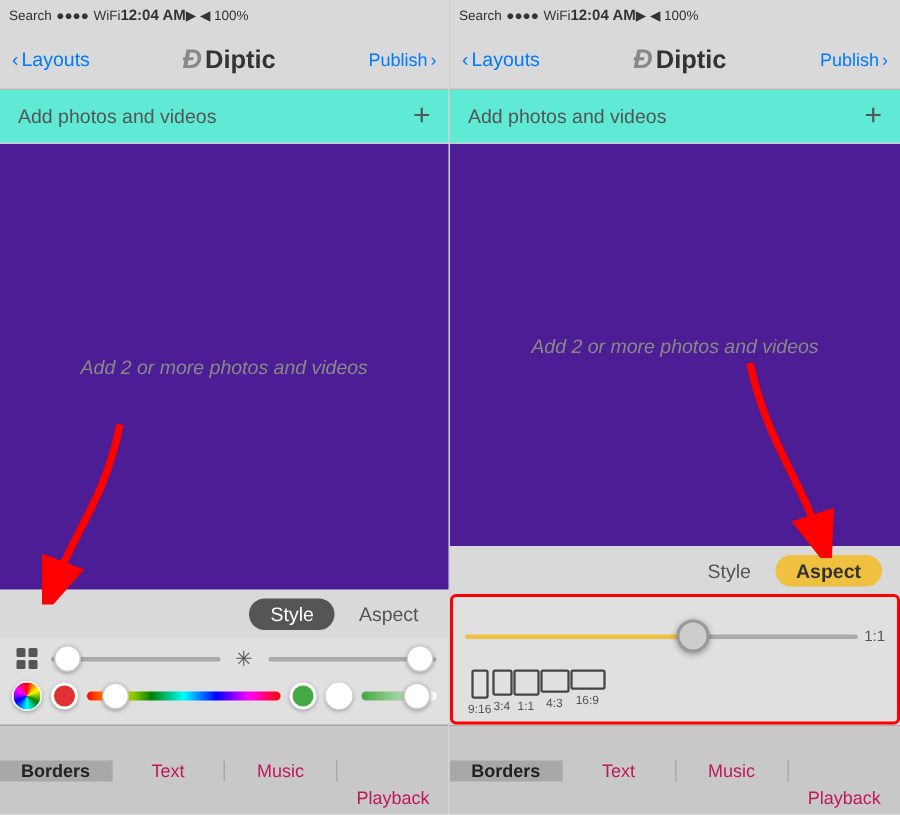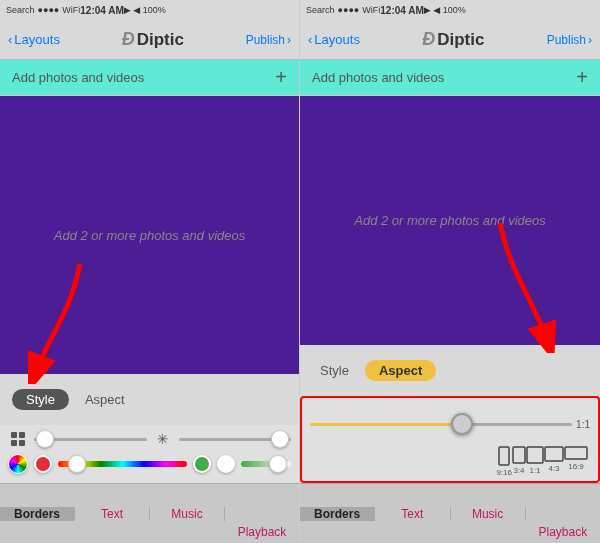--- a/index.html
+++ b/index.html
@@ -128,24 +128,24 @@
     }
 
     
     .bottom-area {
       background: #e0e0e0;
       flex-shrink: 0;
     }
 
     
     .style-aspect-row {
-      height: 51px;
-      display: flex;
-      align-items: center;
-      justify-content: flex-start;
+      height: 32px;
+      display: flex;
+      align-items: center;
+      justify-content: flex-end;
       gap: 8px;
       padding: 0 12px;
       background: #d9d9d9;
     }
     .tab-pill {
       background: #555;
       color: #fff;
       border-radius: 14px;
       padding: 3px 14px;
       font-size: 13px;
@@ -293,21 +293,21 @@
       background: #ccc;
       border: 2px solid #999;
       box-shadow: 0 1px 4px rgba(0,0,0,0.4);
       position: absolute;
       top: 50%;
       left: 58%;
       transform: translate(-50%,-50%);
     }
     .aspect-labels {
       display: flex;
-      justify-content: flex-end;
+      justify-content: flex-start;
       padding: 0 2px;
       margin-top: 2px;
     }
     .aspect-label-item {
       display: flex;
       flex-direction: column;
       align-items: center;
       font-size: 8px;
       color: #555;
       gap: 2px;

